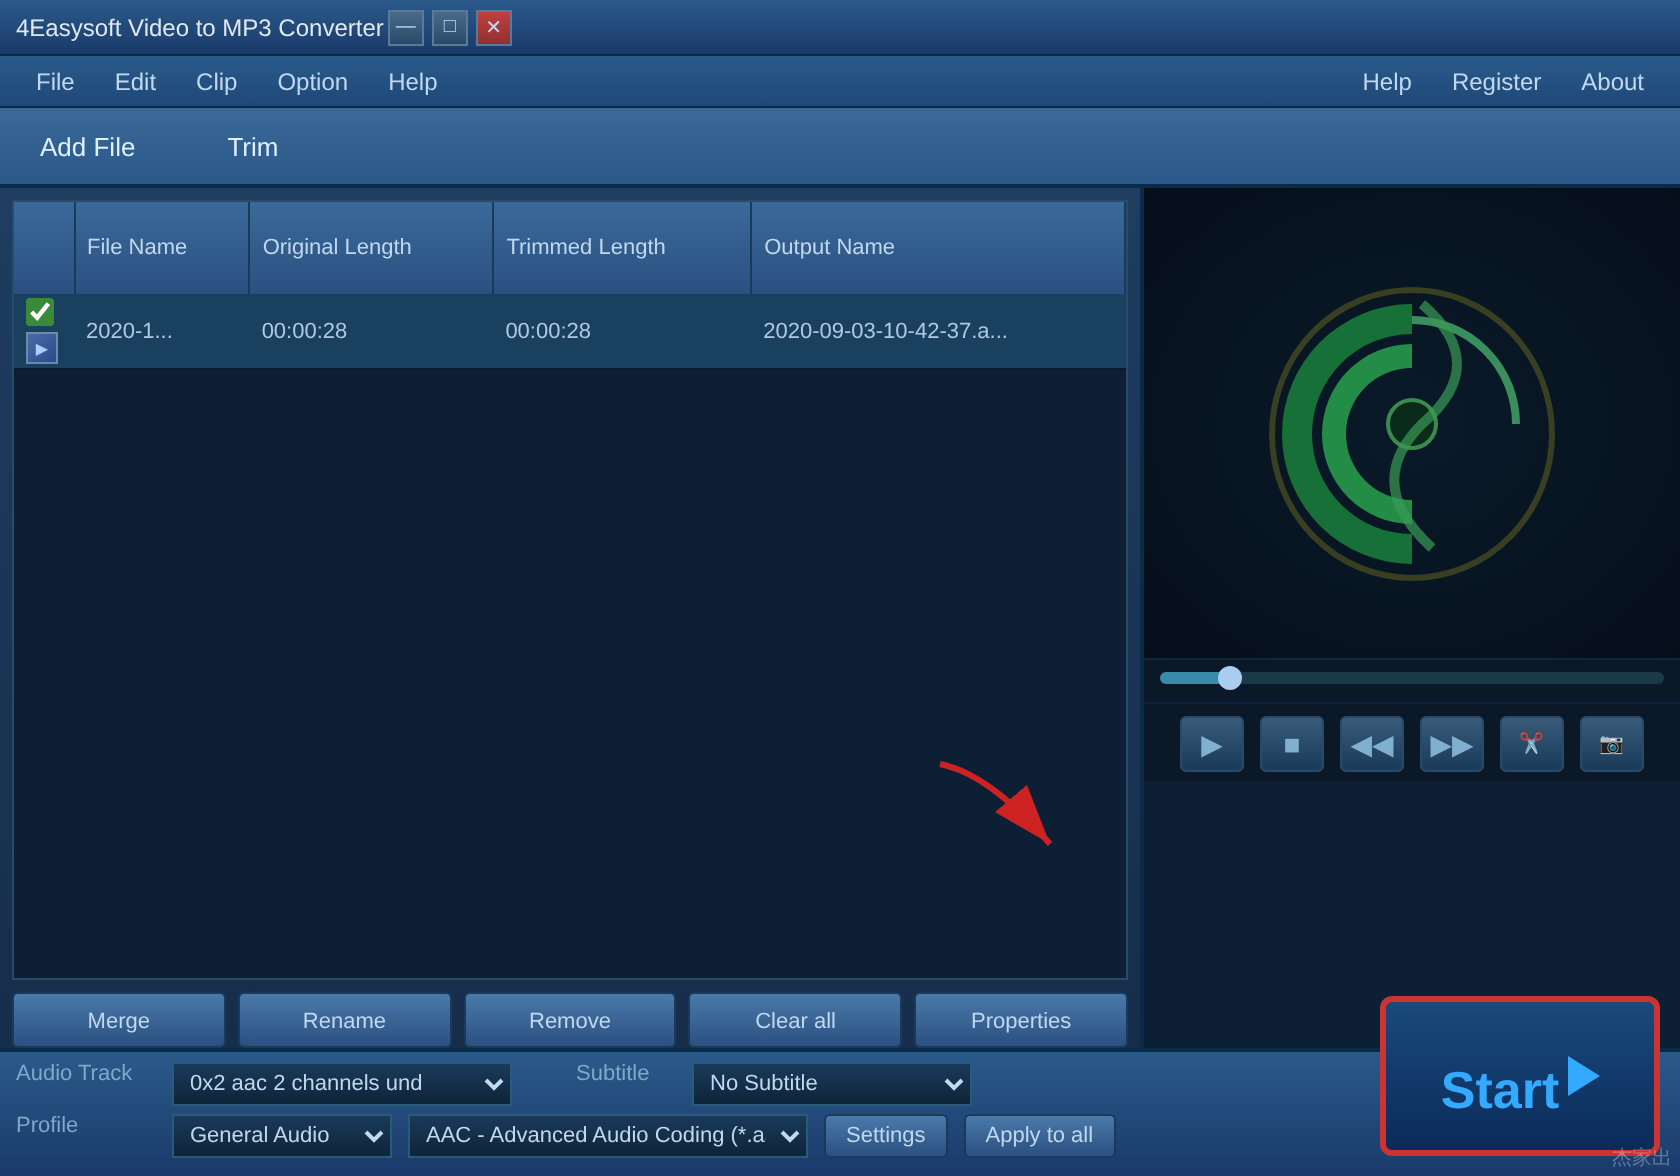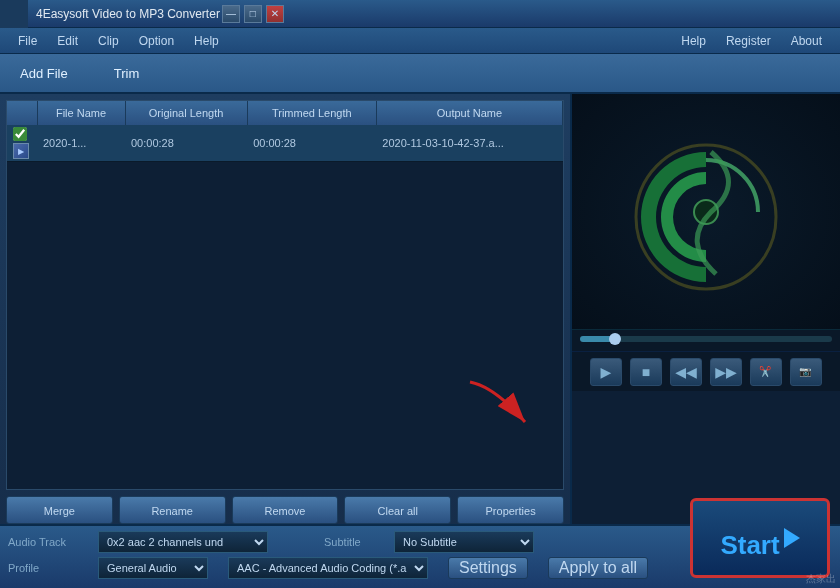--- a/index.html
+++ b/index.html
@@ -14,21 +14,20 @@
     }
 
     
     #title-bar {
       background: linear-gradient(to bottom, #2a5a8a, #1a3a6a);
       height: 28px;
       display: flex;
       align-items: center;
       padding: 0 8px;
       border-bottom: 1px solid #0a2a4a;
-      margin-left: 28px;
     }
     .window-btn {
       width: 18px;
       height: 18px;
       border: 1px solid #5a7a9a;
       background: linear-gradient(to bottom, #4a6a8a, #2a4a6a);
       color: #c0d8f0;
       font-size: 10px;
       display: inline-flex;
       align-items: center;
@@ -102,22 +101,22 @@
       width: 100%;
       border-collapse: collapse;
       font-size: 11px;
     }
     #file-table thead tr {
       background: linear-gradient(to bottom, #3a6a9a, #2a5080);
       color: #c0d8f0;
       height: 22px;
     }
     #file-table thead th {
-      text-align: center;
-      padding: 6px 6px;
+      text-align: left;
+      padding: 17px 6px;
       border-right: 1px solid #1a3a5a;
       font-weight: normal;
     }
     #file-table tbody tr {
       height: 22px;
       background: #0e2540;
     }
     #file-table tbody tr.selected {
       background: #1a4060;
     }
@@ -236,23 +235,22 @@
 
     
     #bottom-bar {
       background: linear-gradient(to bottom, #2a5a8a, #1a3a6a);
       padding: 5px 8px;
       border-top: 2px solid #0a2a4a;
     }
 
     .bottom-row {
       display: flex;
-      align-items: center;
       margin-bottom: 4px;
-      gap: 20px;
+      gap: 8px;
     }
 
     .bottom-label {
       color: #80a8c8;
       font-size: 11px;
       width: 70px;
       flex-shrink: 0;
     }
 
     .bottom-select {
@@ -265,21 +263,21 @@
       cursor: pointer;
     }
 
     .bottom-btn {
       height: 22px;
       padding: 0 10px;
       background: linear-gradient(to bottom, #4a7aaa, #2a5080);
       border: 1px solid #1a3a5a;
       border-radius: 3px;
       color: #c0d8f0;
-      font-size: 16px;
+      font-size: 11px;
       cursor: pointer;
     }
 
     #start-button {
       position: absolute;
       right: 10px;
       bottom: 10px;
       width: 140px;
       height: 80px;
       background: linear-gradient(to bottom, #1a4a7a, #0a2a5a);
@@ -373,21 +371,21 @@
           </thead>
           <tbody>
             <tr class="selected">
               <td>
                 <input type="checkbox" checked="" class="file-checkbox" style="">
                 <span class="file-icon">▶</span>
               </td>
               <td>2020-1...</td>
               <td>00:00:28</td>
               <td>00:00:28</td>
-              <td>2020-11-03-10-42-37.a...</td>
+              <td>2020-09-03-10-42-37.a...</td>
             </tr>
           </tbody>
         </table>
       </div>
 
       <div id="action-btns">
         <div class="action-btn">Merge</div>
         <div class="action-btn">Rename</div>
         <div class="action-btn">Remove</div>
         <div class="action-btn">Clear all</div>

